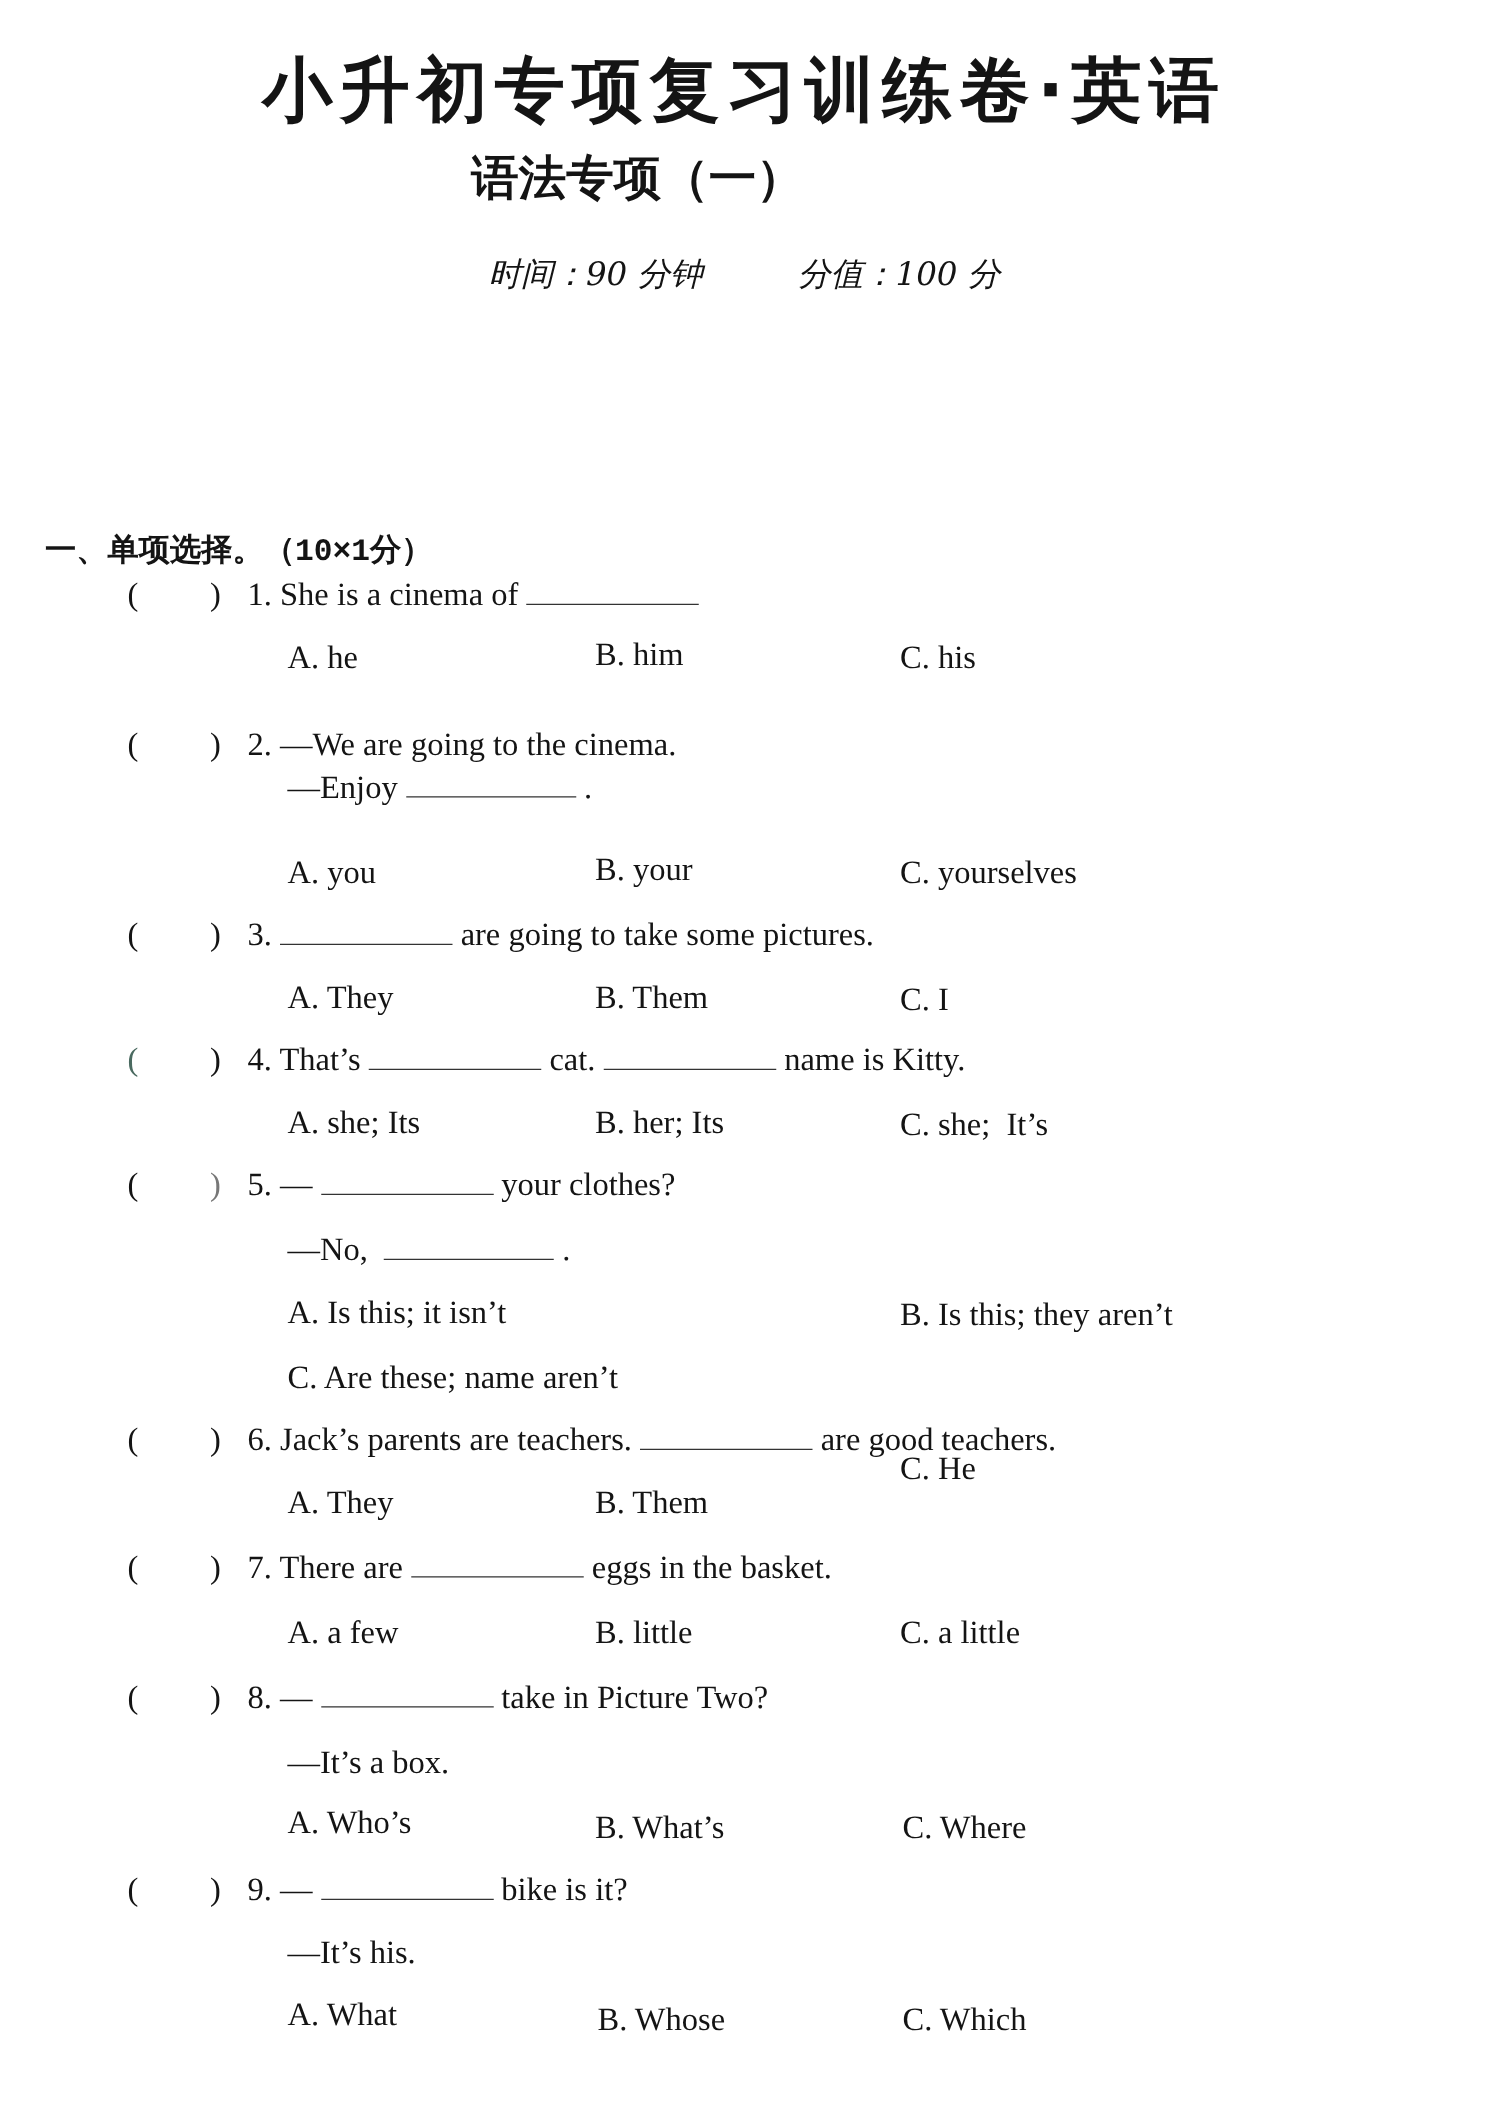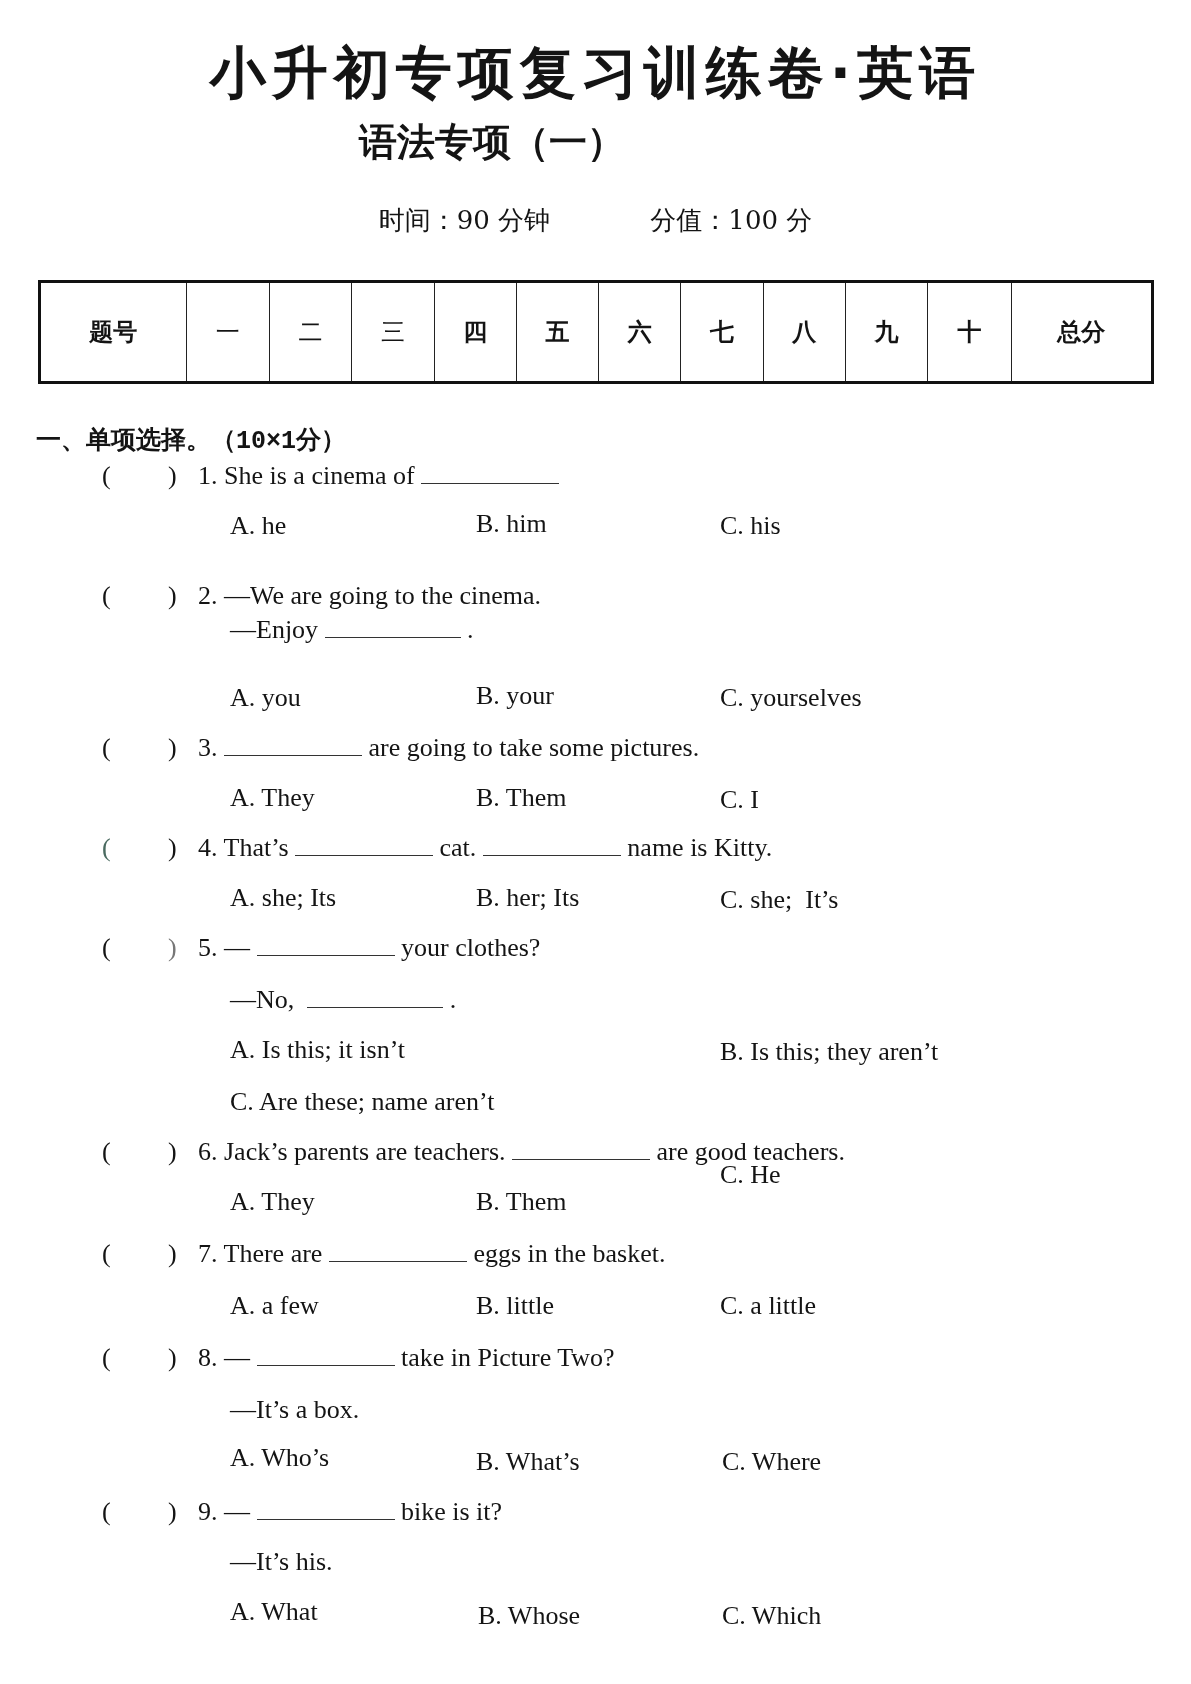--- a/index.html
+++ b/index.html
@@ -10,26 +10,27 @@
   }
   .title {
     position: absolute; left: 0; width: 1191px; top: 38px; text-align: center;
     font-family: "DejaVu Sans", sans-serif; font-weight: bold; font-size: 56px;
     letter-spacing: 6px; line-height: 70px;
   }
   .subtitle {
     position: absolute; left: 0; width: 984px; top: 112px; text-align: center;
     font-family: "DejaVu Sans", sans-serif; font-weight: bold; font-size: 38px;
     line-height: 60px;
+    padding-left: 18px;
   }
   .meta {
     position: absolute; left: 0; width: 1191px; top: 200px; text-align: center;
     font-family: "DejaVu Serif", serif; font-size: 26px; line-height: 40px;
   }
-  .meta span { margin: 0 46px; }
+  .meta span { margin: 0 34px; font-style: italic; }
   table.score {
     position: absolute; left: 38px; top: 280px; width: 1116px; height: 104px;
     border-collapse: collapse; border: 3px solid #111;
   }
   table.score td {
     border: 1.5px solid #222; text-align: center; vertical-align: middle;
     font-family: "DejaVu Sans", sans-serif; font-weight: bold; font-size: 24px;
     height: 50px; padding: 0;
   }
   table.score td.num { font-family: "DejaVu Serif", serif; font-weight: normal; font-size: 24px; }
@@ -67,34 +68,20 @@
     <col style="width:78px">
       <col style="width:78px">
       <col style="width:78px">
       <col style="width:78px">
     <col style="width:78px">
       <col style="width:78px">
       <col style="width:79px">
       <col style="width:134px">
   </colgroup>
   <tbody>
-      <tr>
-    <td>题号</td>
-    <td class="num">一</td>
-    <td class="num">二</td>
-    <td class="num">三</td>
-    <td>四</td>
-    <td>五</td>
-    <td>六</td>
-    <td>七</td>
-    <td>八</td>
-    <td>九</td>
-    <td>十</td>
-    <td>总分</td>
-  </tr>
 </tbody>
   </table>
 
 <div class="section-title">一、单项选择。（10×1分）</div>
 
 <div>
   <span class="paren" style="left:102px; top:458px">(</span>
   <span class="paren" style="left:168px; top:458px">)</span>
   <div style="position:absolute; left:114px; top:458px; width:50px; height:36px;"></div>
   <div class="line" style="left:198px; top:458px"><span>1.</span> <span>She is a cinema of </span><span class="blank" style="width:138px"></span></div>

